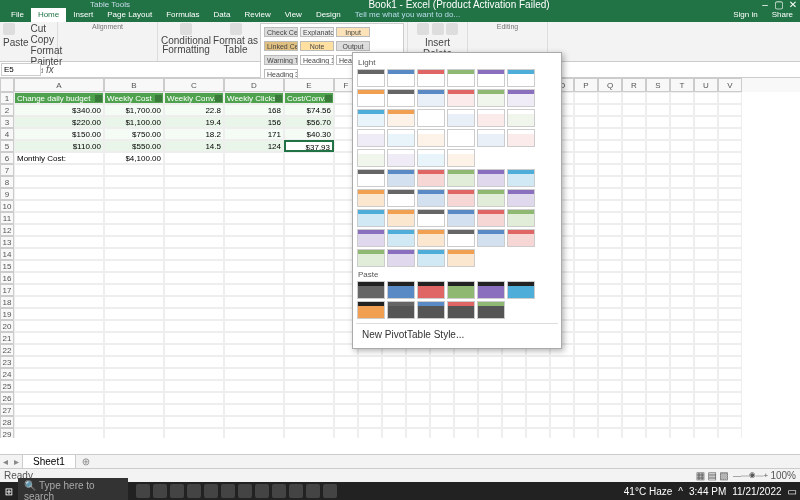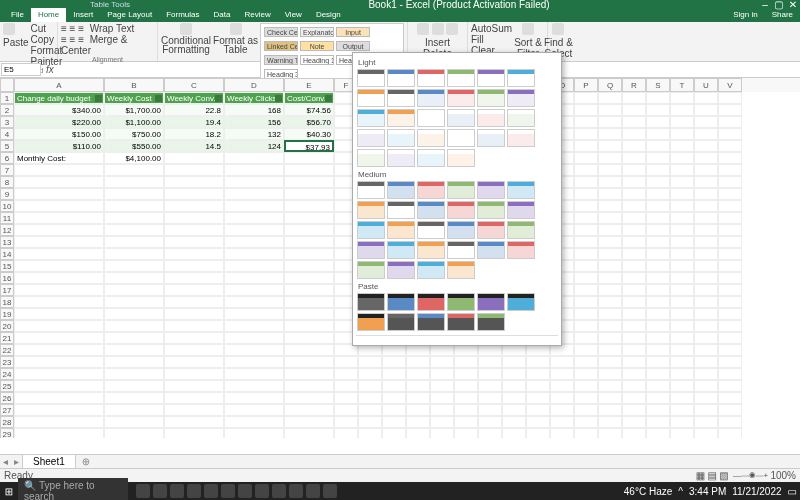--- a/index.html
+++ b/index.html
@@ -78,67 +78,58 @@
 <div class="tabbar">
   <span class="tab">File</span>
   <span class="tab active">Home</span>
   <span class="tab">Insert</span>
   <span class="tab">Page Layout</span>
   <span class="tab">Formulas</span>
   <span class="tab">Data</span>
   <span class="tab">Review</span>
   <span class="tab">View</span>
   <span class="tab">Design</span>
+  <span class="tab" style="color:#bde">Tell me what you want to do...</span>
   <div class="right">
     <span class="tab">Sign in</span>
     <span class="tab">Share</span>
   </div>
 </div>
 
 <div class="ribbon">
   <div class="rgroup" style="width:58px">
     <div class="body">
         <div><span class="icon"></span><br><span>Paste</span></div>
     <div>
           <div>Cut</div>
           <div>Copy</div>
           <div>Format Painter</div>
         </div>
       </div>
     <div class="lbl">Clipboard</div>
   </div>
   <div class="rgroup" style="width:100px">
-    <div class="body">
-        <div>≡ ≡ ≡&nbsp;&nbsp;<span>Wrap Text</span><br>≡ ≡ ≡&nbsp;&nbsp;<span>Merge &amp; Center</span></div>
-      </div>
     <div class="lbl">Alignment</div>
   </div>
   <div class="rgroup" style="width:250px">
     <div class="body">
       <div style="text-align:center;line-height:9px"><span class="icon"></span><br><span style="white-space:pre">Conditional
 Formatting</span></div>
       <div style="text-align:center;line-height:9px"><span class="icon"></span><br><span style="white-space:pre">Format as
 Table</span></div>
       <div class="stylesgrid" id="cellstyles"><span class="cell" style="background: rgb(221, 221, 221); display: inline-block; width: 34px; height: 10px; border: 1px solid rgb(187, 187, 187); margin: 1px; font-size: 7px; overflow: hidden;">Check Cell</span><span class="cell" style="background: rgb(238, 238, 238); display: inline-block; width: 34px; height: 10px; border: 1px solid rgb(187, 187, 187); margin: 1px; font-size: 7px; overflow: hidden;">Explanatory ...</span><span class="cell" style="background: rgb(251, 226, 184); display: inline-block; width: 34px; height: 10px; border: 1px solid rgb(187, 187, 187); margin: 1px; font-size: 7px; overflow: hidden;">Input</span><span class="cell" style="background: rgb(224, 192, 128); display: inline-block; width: 34px; height: 10px; border: 1px solid rgb(187, 187, 187); margin: 1px; font-size: 7px; overflow: hidden;">Linked Cell</span><span class="cell" style="background: rgb(255, 224, 160); display: inline-block; width: 34px; height: 10px; border: 1px solid rgb(187, 187, 187); margin: 1px; font-size: 7px; overflow: hidden;">Note</span><span class="cell" style="background: rgb(221, 221, 221); display: inline-block; width: 34px; height: 10px; border: 1px solid rgb(187, 187, 187); margin: 1px; font-size: 7px; overflow: hidden;">Output</span><span class="cell" style="background: rgb(221, 221, 221); display: inline-block; width: 34px; height: 10px; border: 1px solid rgb(187, 187, 187); margin: 1px; font-size: 7px; overflow: hidden;">Warning Text</span><span class="cell" style="background: rgb(255, 255, 255); display: inline-block; width: 34px; height: 10px; border: 1px solid rgb(187, 187, 187); margin: 1px; font-size: 7px; overflow: hidden;">Heading 1</span><span class="cell" style="background: rgb(255, 255, 255); display: inline-block; width: 34px; height: 10px; border: 1px solid rgb(187, 187, 187); margin: 1px; font-size: 7px; overflow: hidden;">Heading 2</span><span class="cell" style="background: rgb(255, 255, 255); display: inline-block; width: 34px; height: 10px; border: 1px solid rgb(187, 187, 187); margin: 1px; font-size: 7px; overflow: hidden;">Heading 3</span></div>
     </div>
   </div>
   <div class="rgroup" style="width:60px">
     <div class="body">
         <div style="text-align:center"><span class="icon"></span> <span class="icon"></span> <span class="icon"></span><br><span>Insert</span> <span>Delete</span> <span>Format</span></div>
       </div>
     <div class="lbl">Cells</div>
   </div>
   <div class="rgroup" style="width:80px">
-    <div class="body">
-        <div><span>AutoSum</span><br><span>Fill</span><br><span>Clear</span></div>
-    <div style="text-align:center;white-space:pre"><span class="icon"></span><br><span>Sort &amp;
-Filter</span></div>
-    <div style="text-align:center;white-space:pre"><span class="icon"></span><br><span>Find &amp;
-Select</span></div>
-      </div>
     <div class="lbl">Editing</div>
   </div>
 </div>
 
 <div class="formulabar">
   <input class="namebox" value="E5" style="">
   <span class="fx">fx</span>
 </div>
 
 <div class="sheet">
@@ -241,21 +232,21 @@
         <div class="cell" style="width: 24px;"></div>
         <div class="cell" style="width: 24px;"></div>
         <div class="cell" style="width: 24px;"></div>
         <div class="cell" style="width: 24px;"></div>
       </div>
       <div class="row">
         <div class="rh">4</div>
         <div class="cell tcell alt" style="width: 90px;">$150.00</div>
         <div class="cell tcell alt" style="width: 60px;">$750.00</div>
         <div class="cell tcell alt" style="width: 60px;">18.2</div>
-        <div class="cell tcell alt" style="width: 60px;">132</div>
+        <div class="cell tcell alt" style="width: 60px;">171</div>
         <div class="cell tcell alt" style="width: 50px;">$40.30</div>
         <div class="cell" style="width: 24px;"></div>
         <div class="cell" style="width: 24px;"></div>
         <div class="cell" style="width: 24px;"></div>
         <div class="cell" style="width: 24px;"></div>
         <div class="cell" style="width: 24px;"></div>
         <div class="cell" style="width: 24px;"></div>
         <div class="cell" style="width: 24px;"></div>
         <div class="cell" style="width: 24px;"></div>
         <div class="cell" style="width: 24px;"></div>
@@ -1005,21 +996,20 @@
       </div>
       <div class="sw">
         <div class="hdr" style="background: rgb(255, 255, 255);"></div>
         <div class="bdy" style="background: linear-gradient(rgba(79, 174, 217, 0.133), rgba(79, 174, 217, 0.133));"></div>
       </div>
       <div class="sw">
         <div class="hdr" style="background: rgb(255, 255, 255);"></div>
         <div class="bdy" style="background: linear-gradient(rgba(240, 160, 80, 0.133), rgba(240, 160, 80, 0.133));"></div>
       </div>
     </div>
-  <div class="sect">Medium</div>
   <div class="grid" id="gmed">
       <div class="sw">
         <div class="hdr" style="background: rgb(102, 102, 102);"></div>
         <div class="bdy"></div>
       </div>
       <div class="sw">
         <div class="hdr" style="background: rgb(90, 138, 198);"></div>
         <div class="bdy" style="background: rgba(90, 138, 198, 0.267);"></div>
       </div>
       <div class="sw">
@@ -1168,20 +1158,21 @@
       <div class="sw">
         <div class="hdr" style="background: rgb(224, 102, 102);"></div>
         <div class="bdy" style="background: rgb(85, 85, 85);"></div>
       </div>
       <div class="sw">
         <div class="hdr" style="background: rgb(143, 185, 114);"></div>
         <div class="bdy" style="background: rgb(85, 85, 85);"></div>
       </div>
     </div>
   <div class="menu">
+    <div>New PivotTable Style...</div>
   </div>
 </div>
 
 <div class="sheettabs">
   <span class="arr">◂</span>
   <span class="arr">▸</span>
   <span class="stab">Sheet1</span>
   <span class="plus">⊕</span>
 </div>
 
@@ -1205,19 +1196,19 @@
       <span></span>
       <span></span>
       <span></span>
       <span></span>
       <span></span>
       <span></span>
       <span></span>
       <span></span>
     </div>
   <div class="tray">
-    <span>46°C Haze</span>
+    <span>41°C Haze</span>
     <span>^</span>
     <span>3:44 PM</span>
     <span>11/21/2022</span>
     <span>▭</span>
   </div>
 </div>
 
 </body></html>

